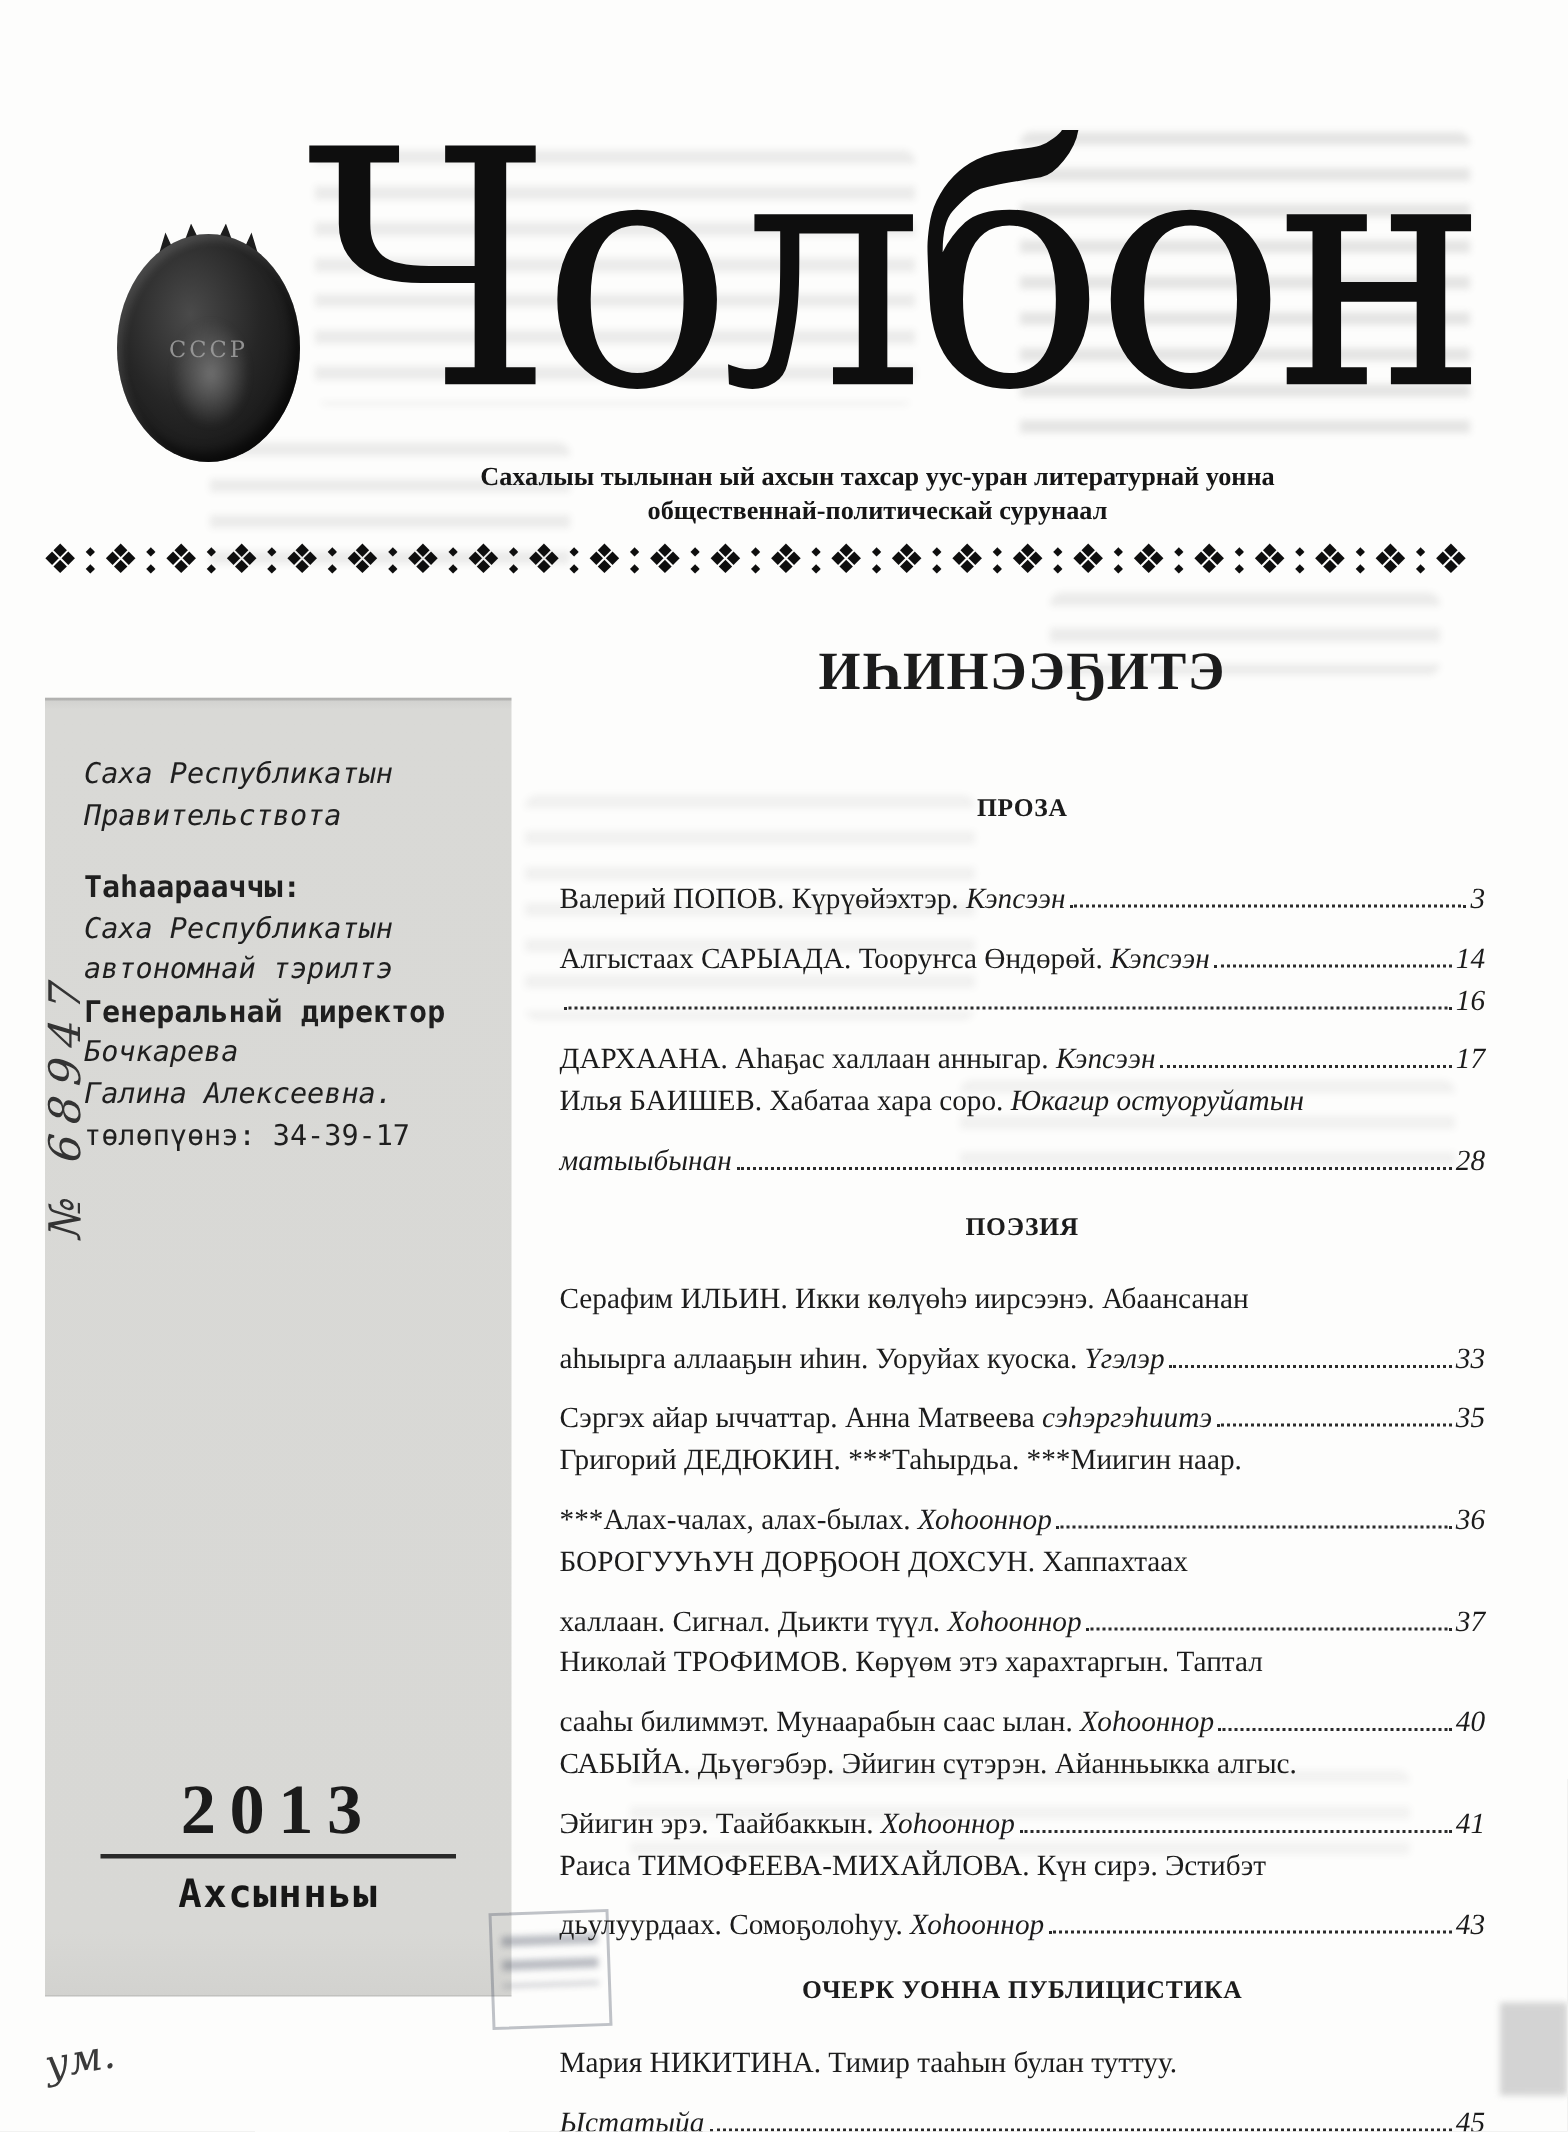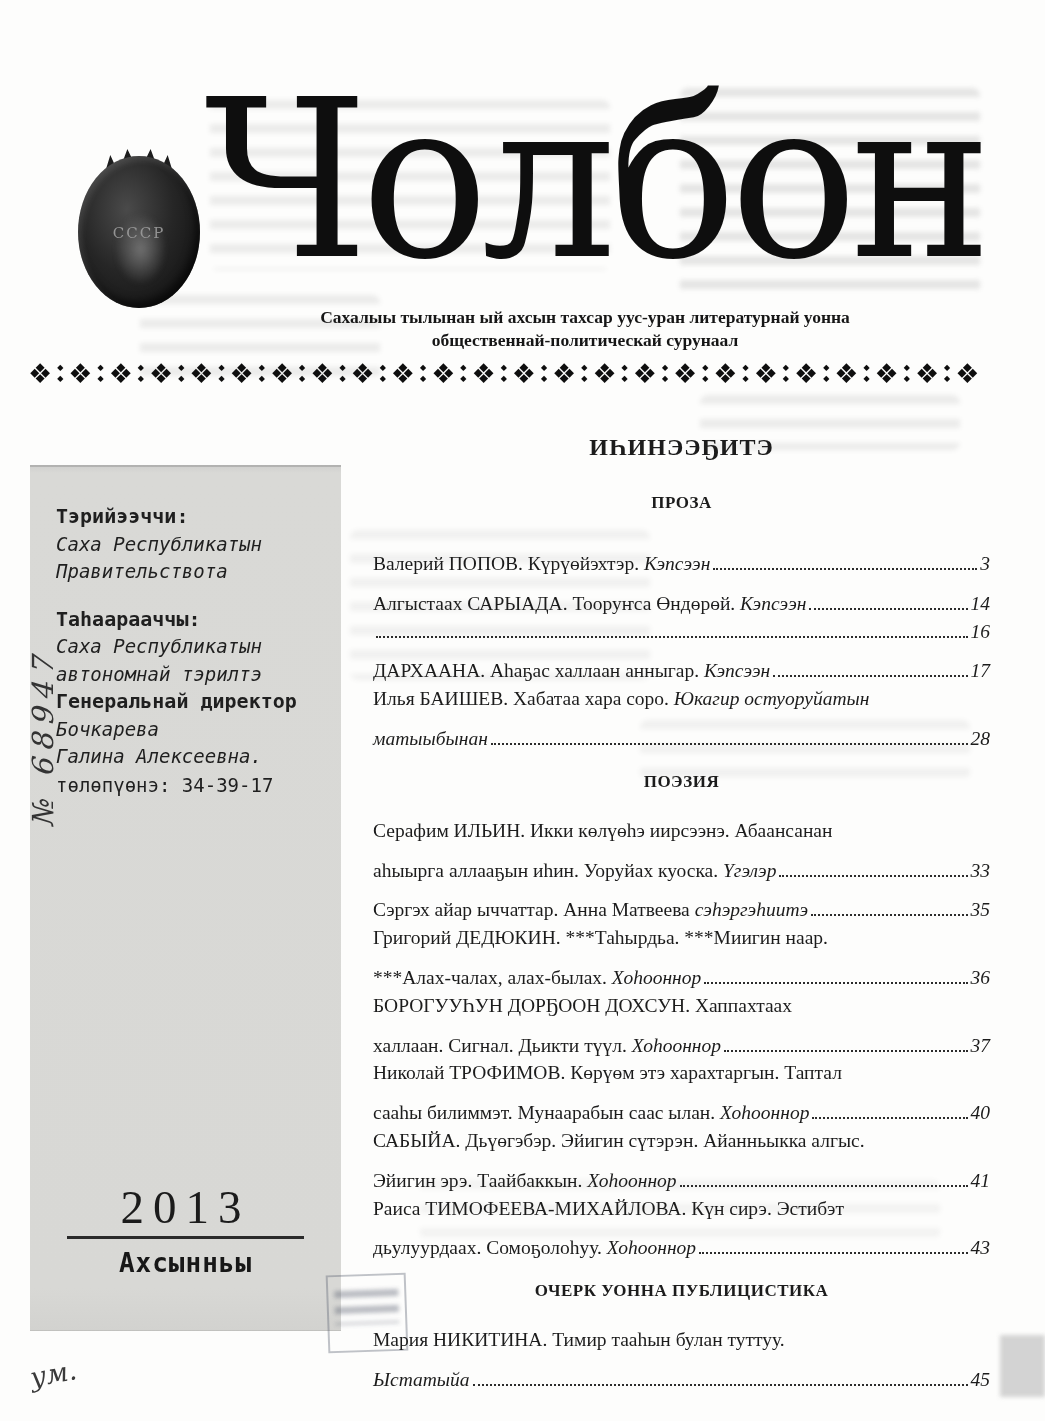--- a/index.html
+++ b/index.html
@@ -49,29 +49,29 @@
         background:linear-gradient(#cfcfcd,#d9d9d6 8px,#d8d8d5 95%,#d2d2cf);
         box-shadow:inset 0 2px 0 rgba(0,0,0,.14), inset 0 -1px 0 rgba(0,0,0,.08);}
   .panel-inner{padding:38px 10px 0 26px;font-family:"DejaVu Sans Mono",monospace;font-size:19px;
         line-height:27.5px;color:#1f1f1f;}
   .panel .label{font-weight:bold;font-size:20px;margin:0;}
   .panel .mono-line{font-style:italic;}
   .panel .phone{font-style:normal;margin-top:1px;}
   .panel .gap{height:20px;}
   .yearblock{position:absolute;left:0;top:715px;width:100%;text-align:center;}
   .year{font-family:"Liberation Serif","DejaVu Serif",serif;font-size:47px;letter-spacing:9px;
-        color:#1b1b1b;}
+        color:#1b1b1b;font-weight:bold;}
   .year-rule{width:237px;margin:2px auto 9px;border-top:3px solid #2a2a2a;}
   .month{font-family:"DejaVu Sans Mono",monospace;font-weight:bold;font-size:26px;
         letter-spacing:1px;color:#171717;}
 
   
   .toc{position:absolute;left:373px;top:430px;width:617px;z-index:2;}
-  .toc-title{text-align:center;font-weight:bold;font-size:24px;letter-spacing:1px;
-        margin:0 0 24px;line-height:34px;}
+  .toc-title{text-align:center;font-weight:bold;font-size:36px;letter-spacing:1px;
+        margin:0 0 60px;line-height:34px;}
   .section-title{text-align:center;font-weight:bold;font-size:17px;letter-spacing:.5px;
         margin:14px 0 20px;line-height:30px;}
   .toc-section:first-child .section-title{margin-top:0;}
   .entry{font-size:19.5px;line-height:27.8px;}
   .entry-line.last{display:flex;align-items:baseline;}
   .entry-text{white-space:nowrap;margin-top:12px;}
   .em{font-style:italic;}
   .dots{flex:1;min-width:18px;border-bottom:2.2px dotted #2b2b2b;margin:0 3px 4px 3px;}
   .pagenum{font-style:italic;}
 
@@ -223,21 +223,20 @@
       <span class="cluster">❖</span>
       <span class="minor">
         <span>◆</span>
         <span>◆</span>
       </span>
       <span class="cluster">❖</span>
     </div>
 
   <aside class="panel">
     <div class="panel-inner">
-      <p class="label">Тэрийээччи:</p>
       <div id="founder-lines">
           <div class="mono-line">Саха Республикатын</div>
           <div class="mono-line">Правительствота</div>
         </div>
       <div class="gap"></div>
       <p class="label">Таһаарааччы:</p>
       <div id="publisher-lines">
           <div class="mono-line">Саха Республикатын</div>
           <div class="mono-line">автономнай тэрилтэ</div>
         </div>

